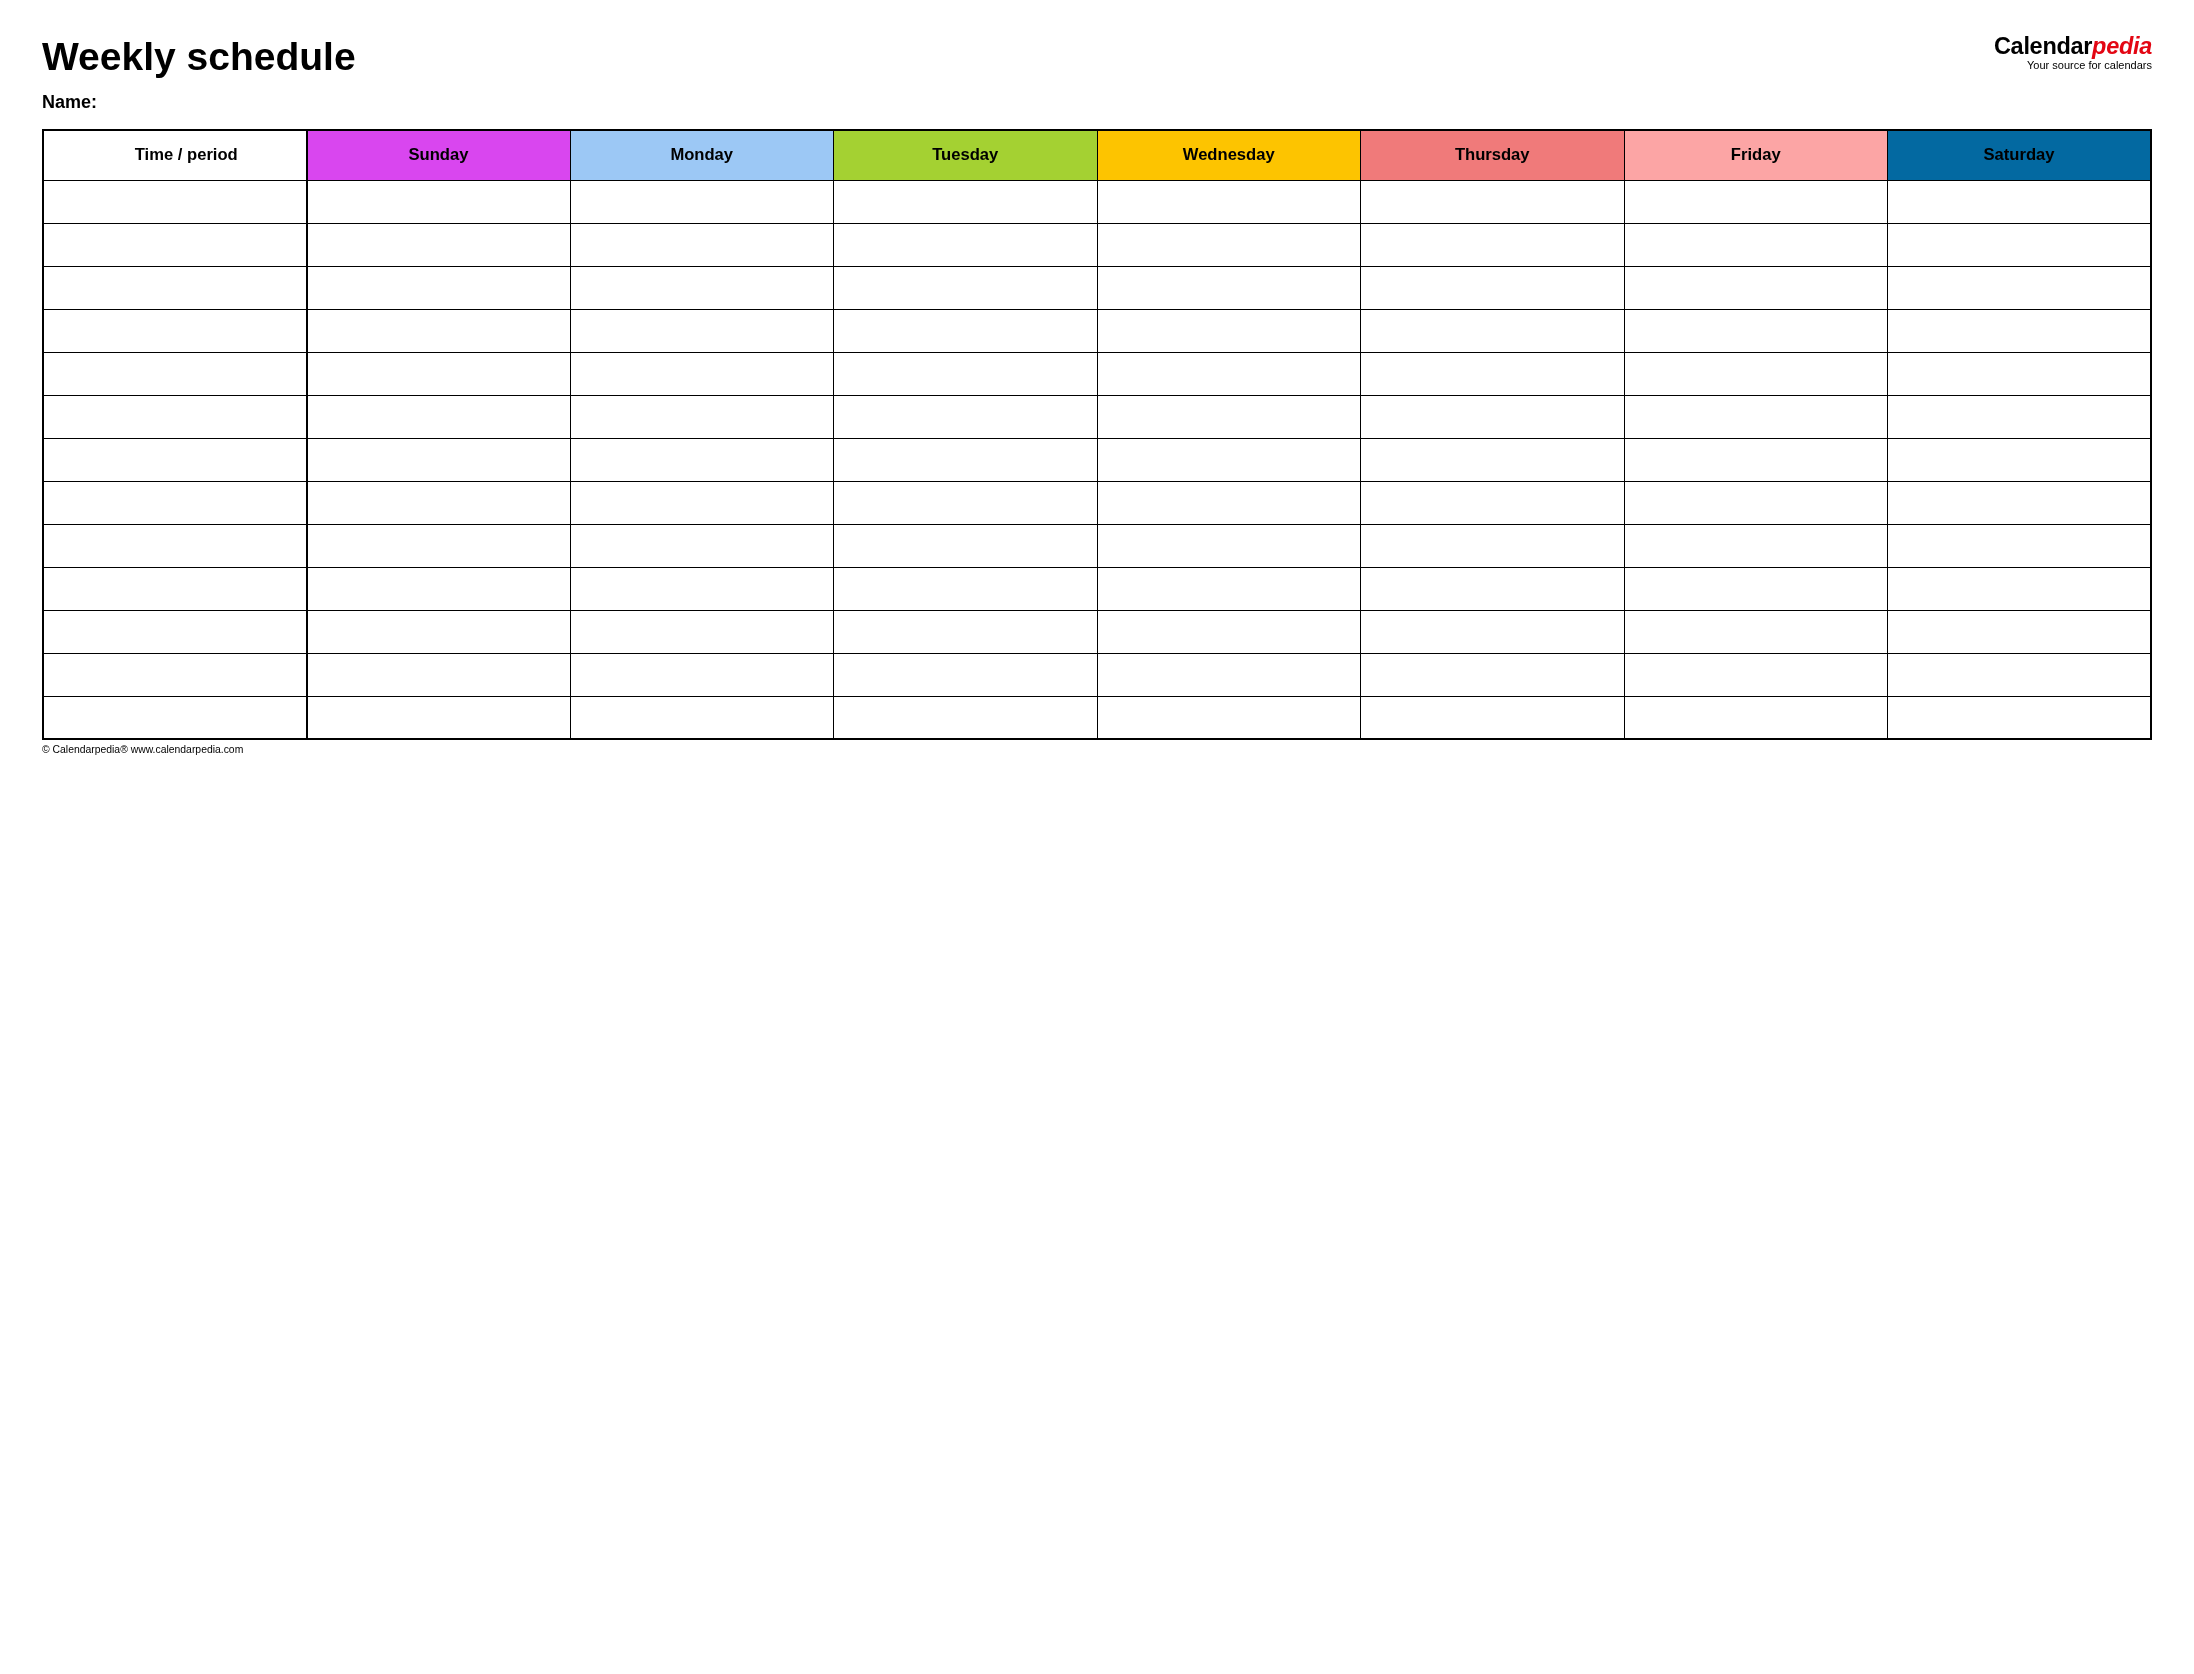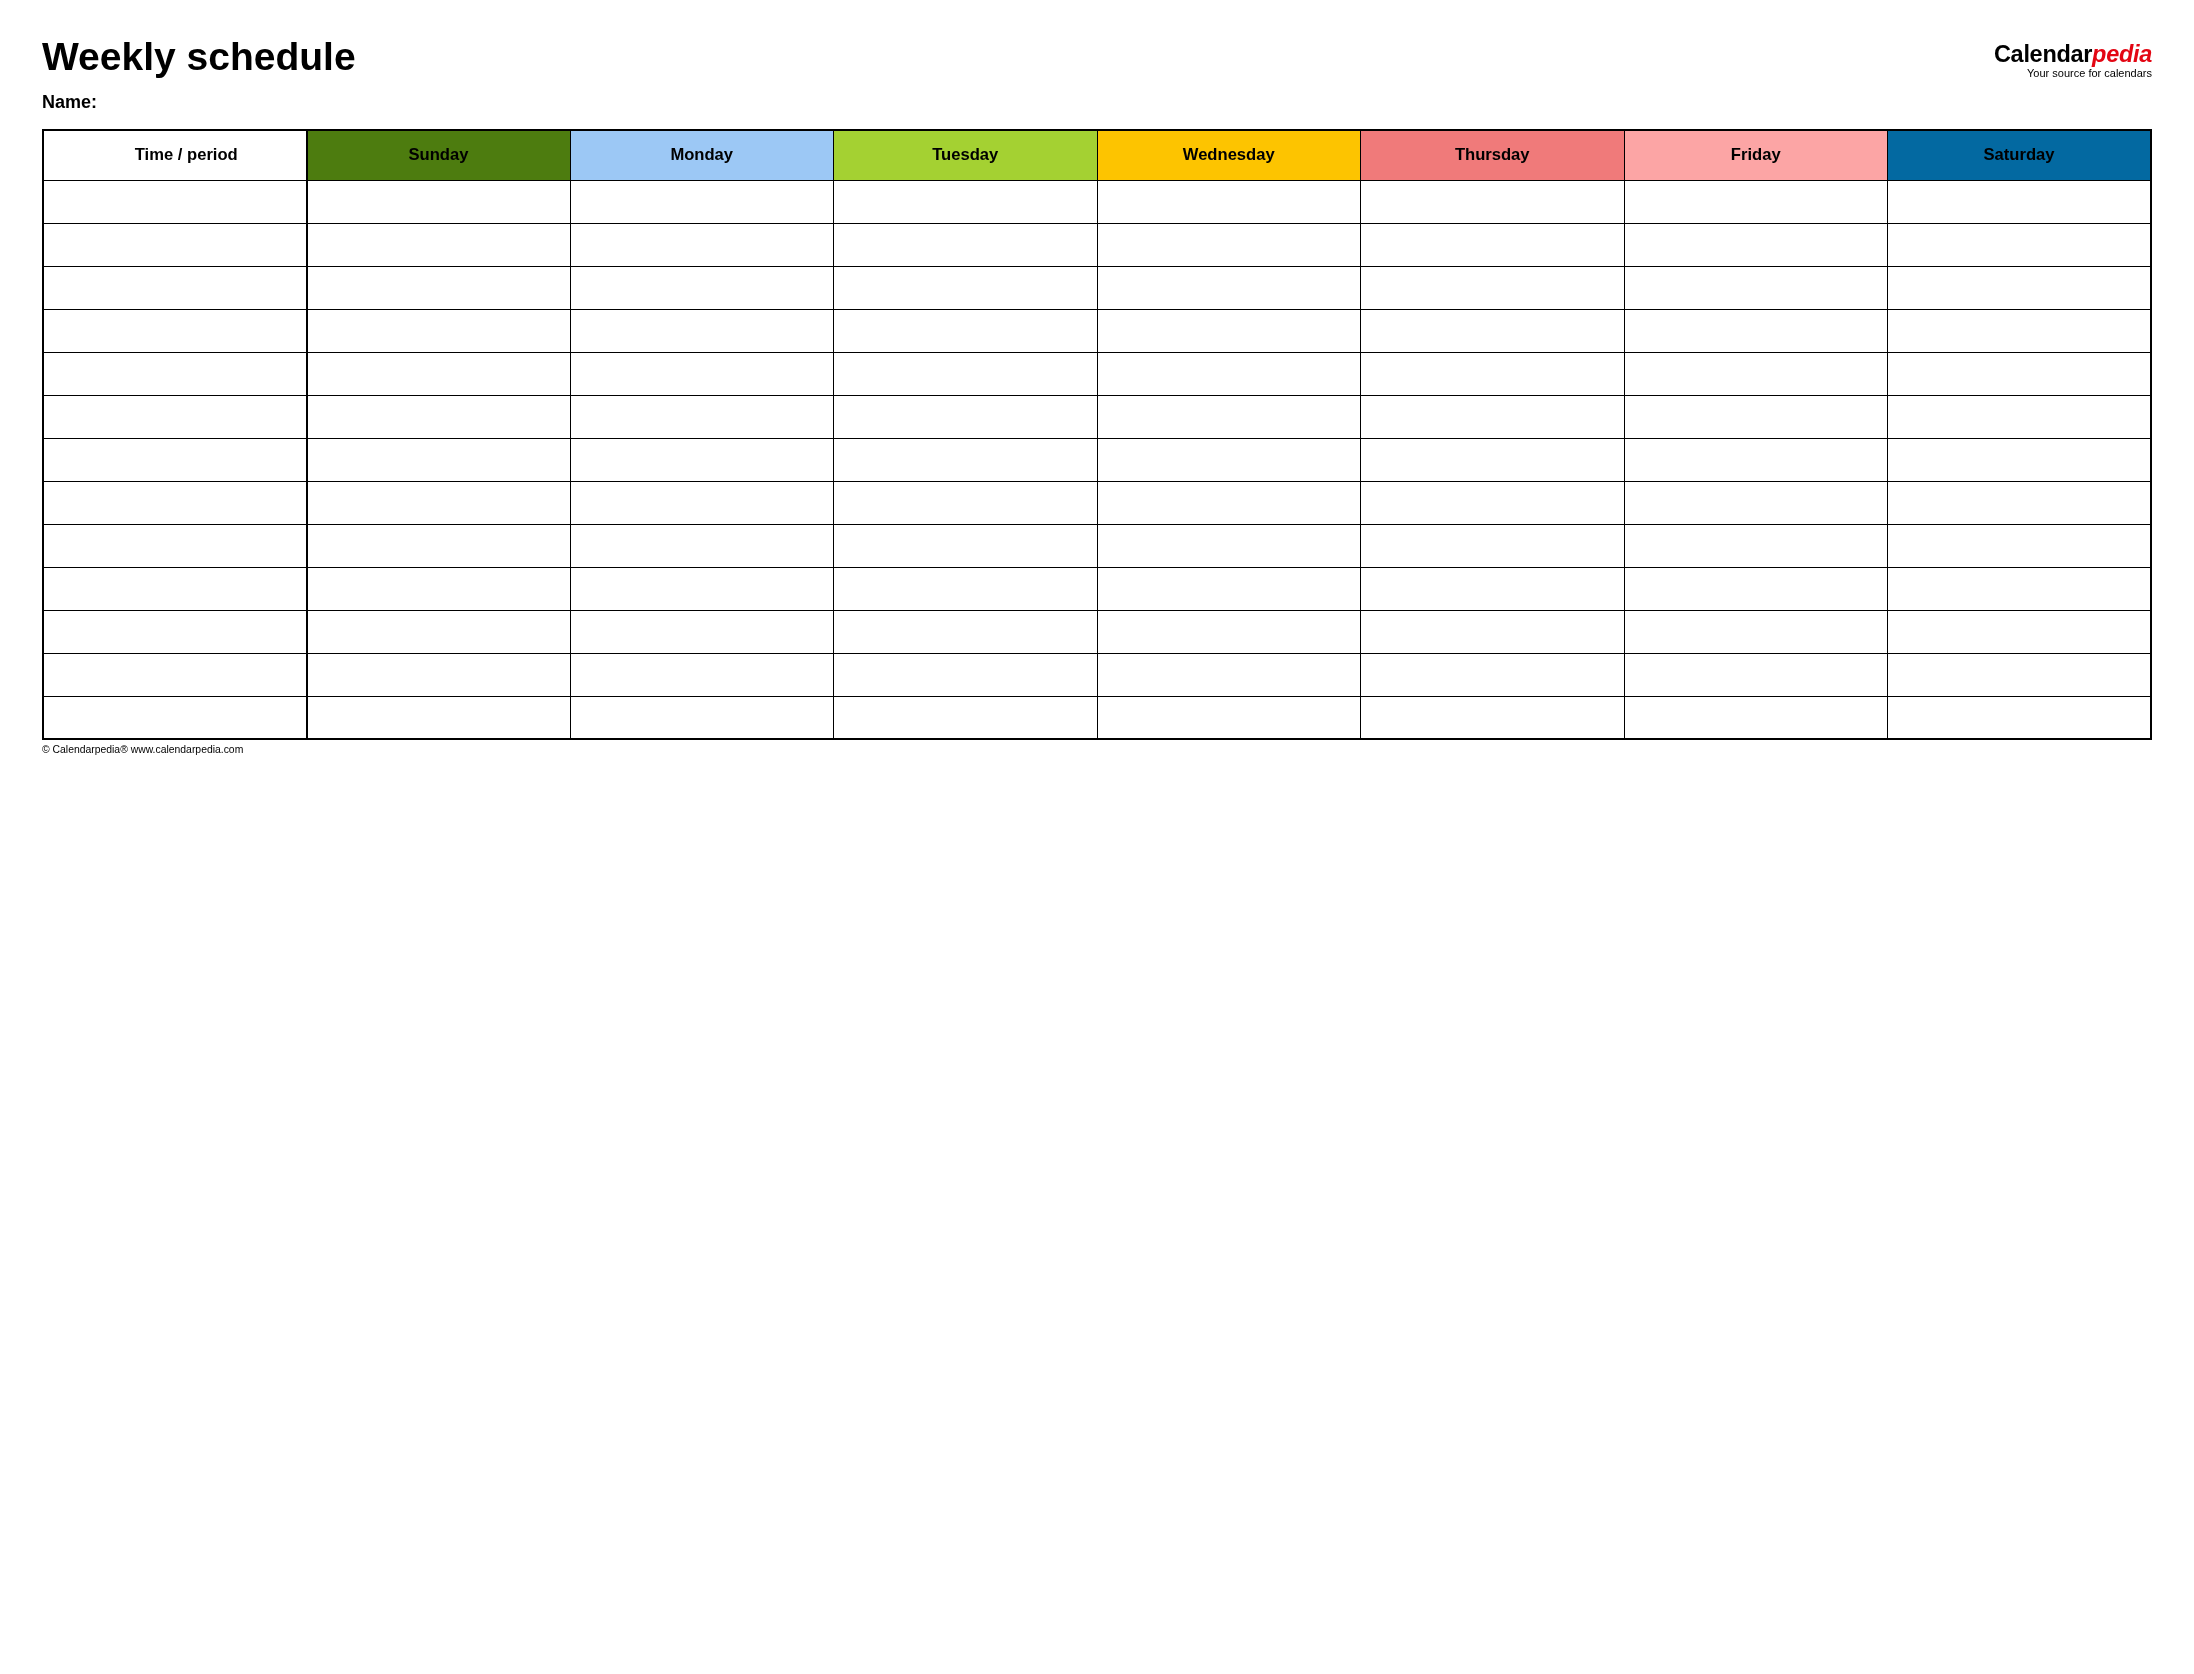--- a/index.html
+++ b/index.html
@@ -5,21 +5,21 @@
   * { box-sizing: border-box; margin: 0; padding: 0; }
   html, body { width: 100%; height: 100%; }
   body {
     font-family: Arial, Helvetica, sans-serif;
     background: #ffffff;
     padding: 35px 42px 21px 42px;
   }
   .header-row {
     display: flex;
     justify-content: space-between;
-    align-items: flex-end;
+    align-items: flex-start;
     margin-bottom: 12.5px;
   }
   .title {
     font-size: 39px;
     font-weight: bold;
     color: #000;
   }
   .logo {
     text-align: right;
     line-height: 1;
@@ -88,21 +88,21 @@
     <div class="logo-tagline">Your source for calendars</div>
   </div>
 </div>
 
 <div class="name-row">Name:</div>
 
 <table class="schedule">
   <thead>
     <tr id="header-row">
         <th style="background: rgb(255, 255, 255);">Time / period</th>
-        <th style="background: #4d7c0f; margin-left: 16px;">Sunday</th>
+        <th style="background: #d946ef; margin-left: 16px;">Sunday</th>
         <th style="background: rgb(156, 200, 245);">Monday</th>
         <th style="background: rgb(164, 209, 50);">Tuesday</th>
         <th style="background: rgb(253, 196, 0);">Wednesday</th>
         <th style="background: rgb(240, 122, 122);">Thursday</th>
         <th style="background: #fca5a5;">Friday</th>
         <th style="background: #0369a1;">Saturday</th>
       </tr>
   </thead>
   <tbody id="body-rows">
       <tr>

